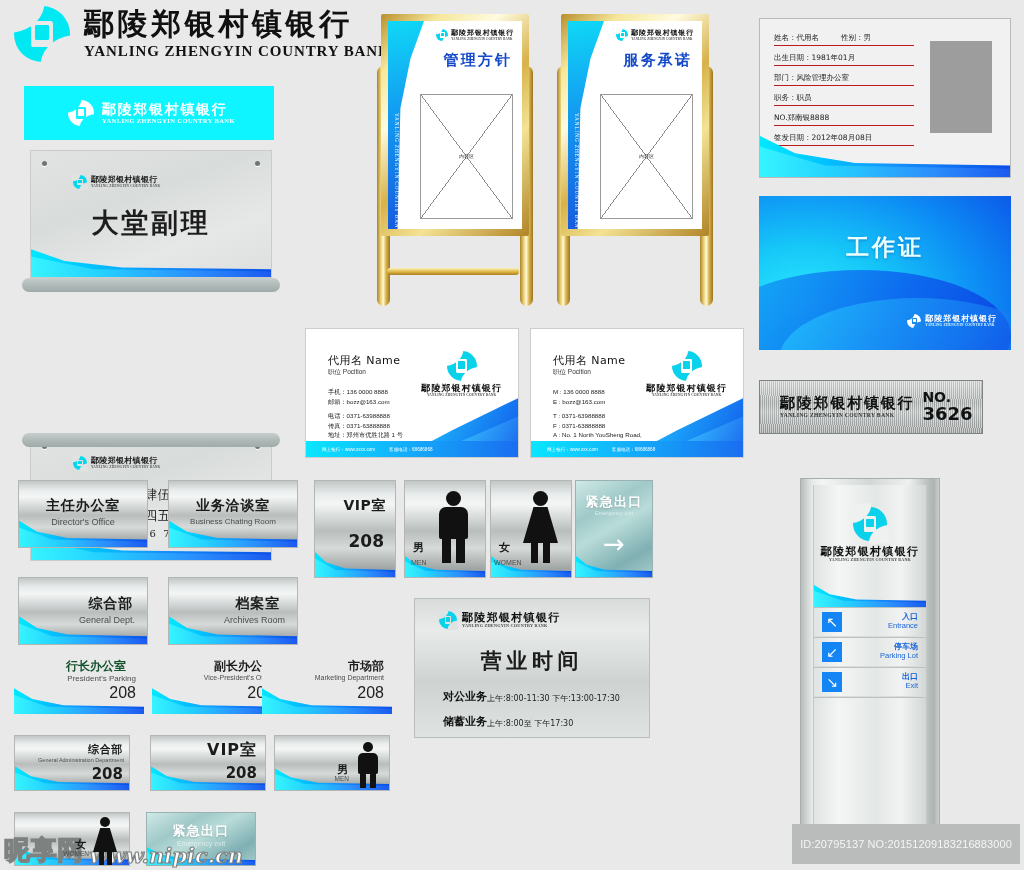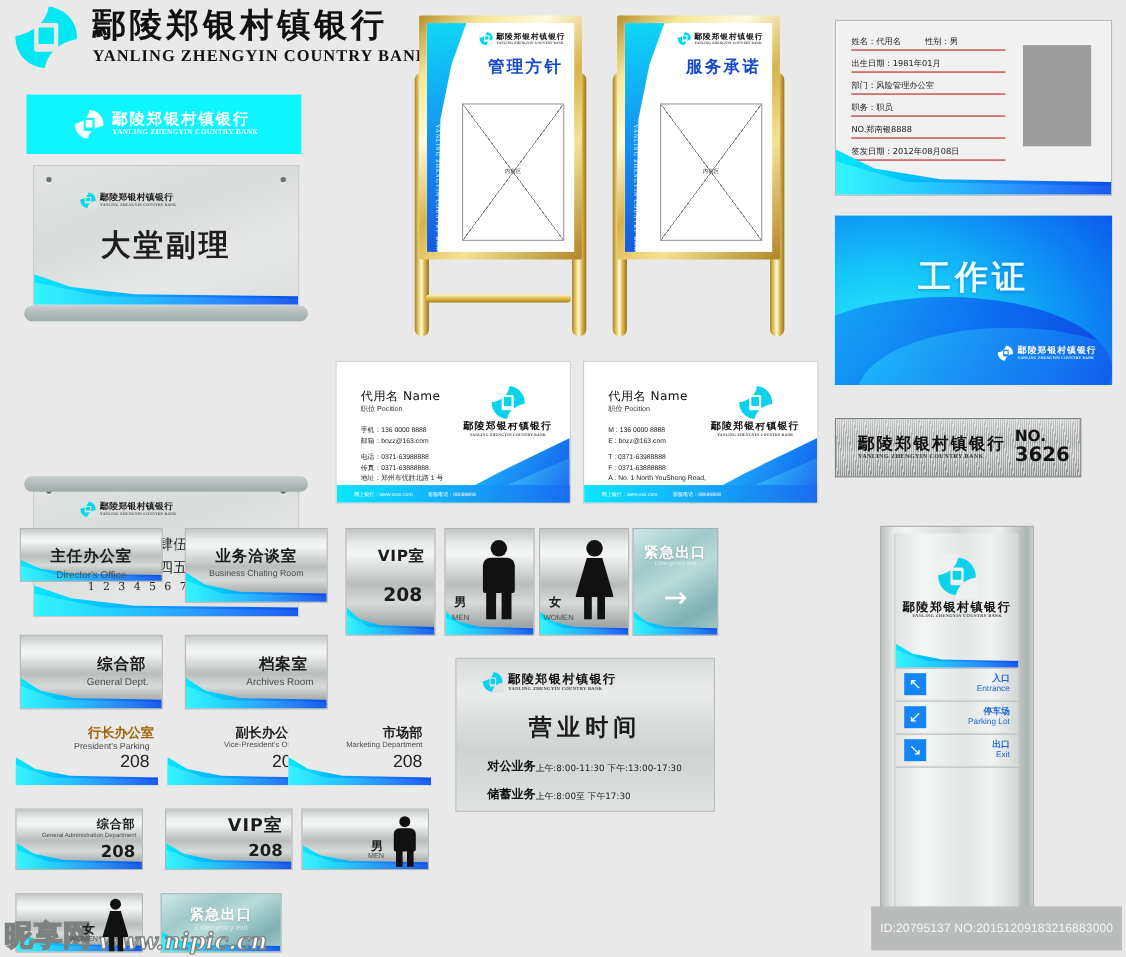--- a/index.html
+++ b/index.html
@@ -192,21 +192,21 @@
   }
   #workbadge .arc2{
     position:absolute;left:8%;bottom:-46%;width:110%;height:80%;
     border-radius:50%;
     background:linear-gradient(120deg,#2ad9ff 0%,#1a8cf6 60%,#0f45e6 100%);
     opacity:.55;
   }
   #workbadge .wb-title{
     position:absolute;left:0;top:36px;width:100%;text-align:center;
     font-family:"DejaVu Serif","Liberation Serif",serif;font-weight:700;
-    font-size:30px;color:#eaffff;letter-spacing:.12em;
+    font-size:23px;color:#eaffff;letter-spacing:.12em;
     text-shadow:0 1px 3px rgba(0,40,120,.35);
   }
   #workbadge .wb-brand{position:absolute;right:14px;bottom:22px;display:flex;align-items:center;gap:4px;}
   #workbadge .wb-brand .logo-mark{width:14px;height:14px;color:#fff;--bg:#1588f0;}
   #workbadge .wb-brand .wm-cn{font-size:8px;color:#fff;}
   #workbadge .wb-brand .wm-en{font-size:3.4px;color:#dff;margin-top:1px;}
 
   
   #noplate{
     left:759px;top:380px;width:224px;height:54px;position:absolute;
@@ -639,21 +639,21 @@
     </span>
   </span>
   <i class="corner"></i>
     <i class="corner2"></i>
   <span class="footer">
     <span>网上银行：www.xxx.com</span>
     <span>客服电话：68686868</span>
   </span>
 </div>
 
-<div class="msign" style="left:18px;top:480px;width:130px;height:49px;text-decoration:underline;">
+<div class="msign" style="left:18px;top:480px;width:130px;height:68px;text-decoration:underline;">
   <span class="txt cn" style="left:0;top:16px;width:100%;text-align:center;font-size:14px;">主任办公室</span>
   <span class="txt en" style="left:0;top:36px;width:100%;text-align:center;font-size:9px;">Director's Office</span>
   <span class="swoosh" style="height:40%;">
       <i></i>
       <u></u>
     </span>
 </div>
 
 <div class="msign" style="left:168px;top:480px;width:130px;height:68px;">
   <span class="txt cn" style="left:0;top:16px;width:100%;text-align:center;font-size:14px;">业务洽谈室</span>
@@ -725,21 +725,21 @@
 <div class="msign" style="left:168px;top:577px;width:130px;height:68px;">
   <span class="txt cn" style="right:17px;top:17px;font-size:14px;">档案室</span>
   <span class="txt en" style="right:12px;top:37px;font-size:9px;">Archives Room</span>
   <span class="swoosh" style="height:42%;">
       <i></i>
       <u></u>
     </span>
 </div>
 
 <div class="fsign" style="left:14px;top:658px;width:130px;height:56px;">
-  <span class="txt cn abs" style="right:4px;top:0;font-size:12px;font-family:'DejaVu Sans',sans-serif;font-weight:700;color:#a16207;">行长办公室</span>
+  <span class="txt cn abs" style="right:18px;top:0;font-size:12px;font-family:'DejaVu Sans',sans-serif;font-weight:700;color:#14532d;">行长办公室</span>
   <span class="txt en abs" style="right:8px;top:16px;font-size:8px;color:#4b4f4e;">President's Parking</span>
   <span class="txt num abs" style="right:8px;top:26px;font-size:16px;">208</span>
   <span class="swoosh" style="height:46%;">
       <i></i>
       <u></u>
     </span>
 </div>
 
 <div class="fsign" style="left:152px;top:658px;width:130px;height:56px;">
   <span class="txt cn abs" style="right:8px;top:0;font-size:12px;font-family:'DejaVu Sans',sans-serif;font-weight:700;color:#1c1c1c;">副长办公室</span>

